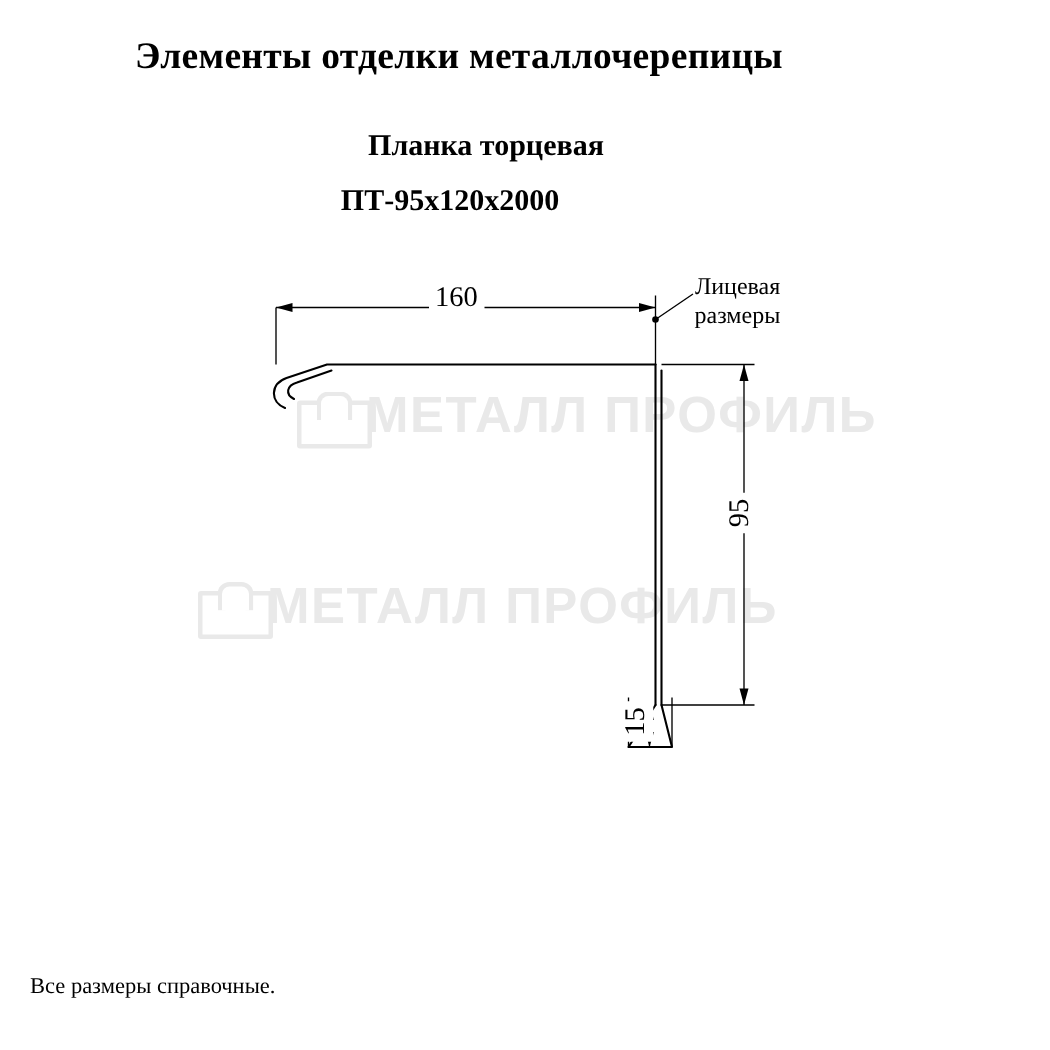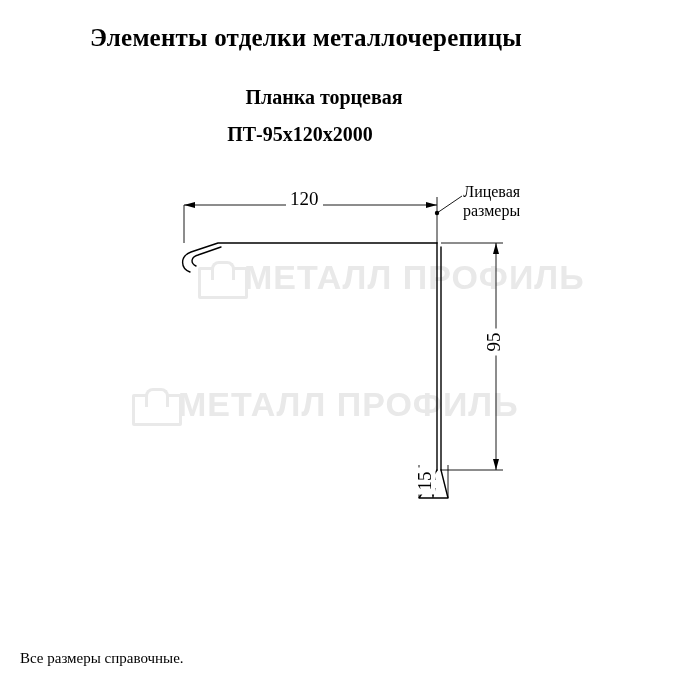--- a/index.html
+++ b/index.html
@@ -199,21 +199,21 @@
       <polygon points="184,205 195,202 195,208"></polygon>
       <polygon points="437,205 426,202 426,208"></polygon>
       <polygon points="496,243 493,254 499,254"></polygon>
       <polygon points="496,470 493,459 499,459"></polygon>
       <polygon points="433,470 430,480 436,480"></polygon>
       <polygon points="433,498 430,488 436,488"></polygon>
       <circle cx="437" cy="213" r="2.2"></circle>
     </g>
   </svg>
 
-  <div class="dim-label dim-120">120</div>
+  <div class="dim-label dim-120">160</div>
   <div class="dim-label dim-95 rot-90">95</div>
   <div class="dim-label dim-15 rot-90">15</div>
 
   <div class="callout-label">
     <div>Лицевая</div>
     <div>размеры</div>
   </div>
 
   <div class="footer">
     <div>Все размеры справочные.</div>

